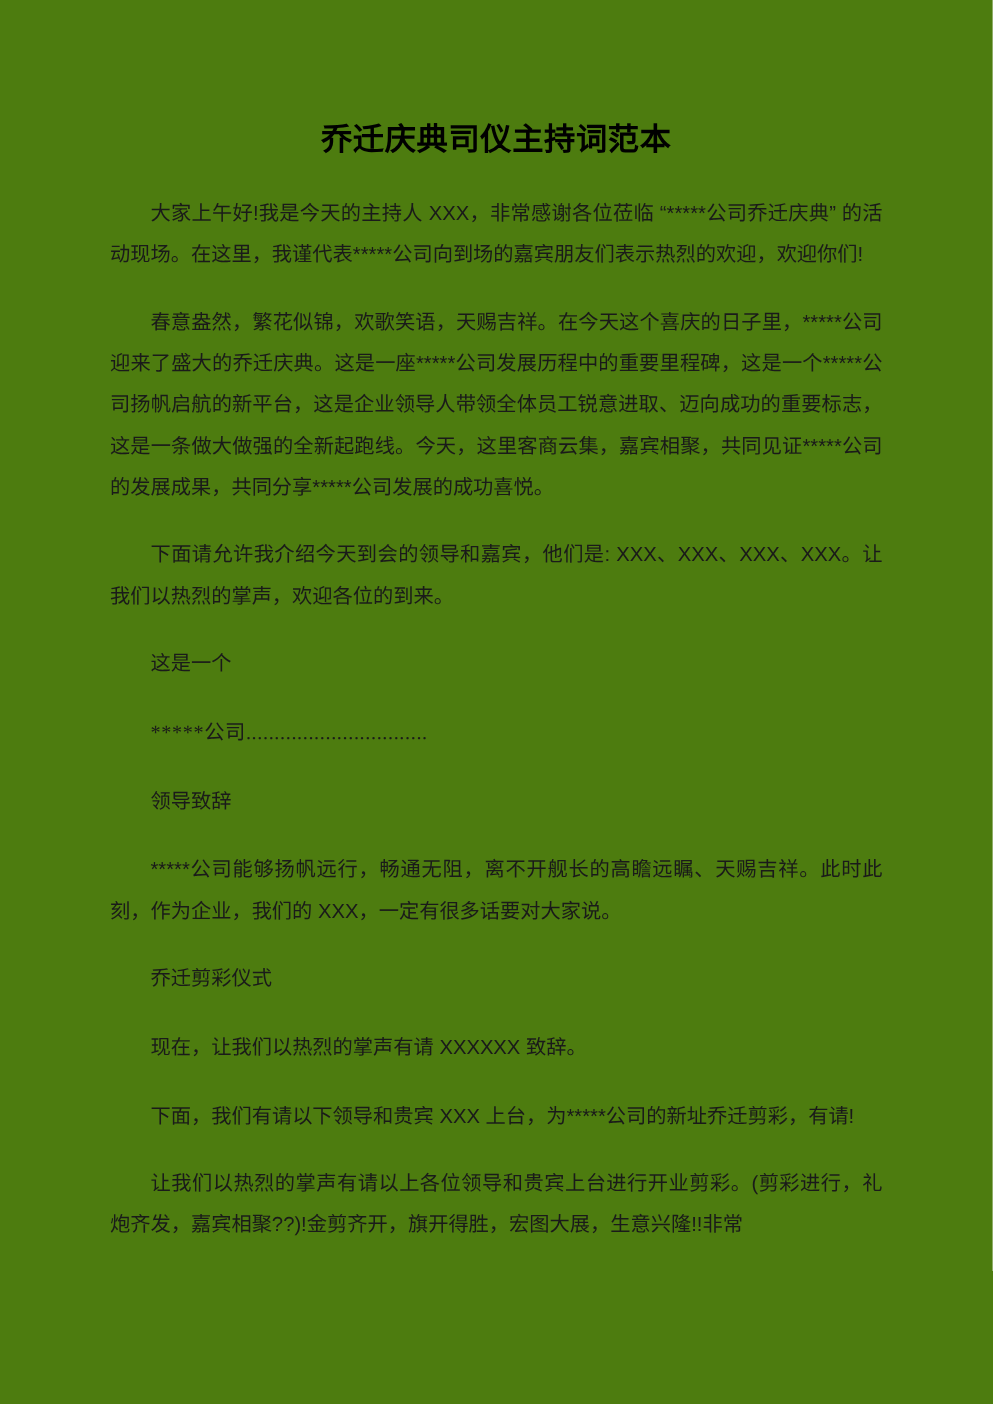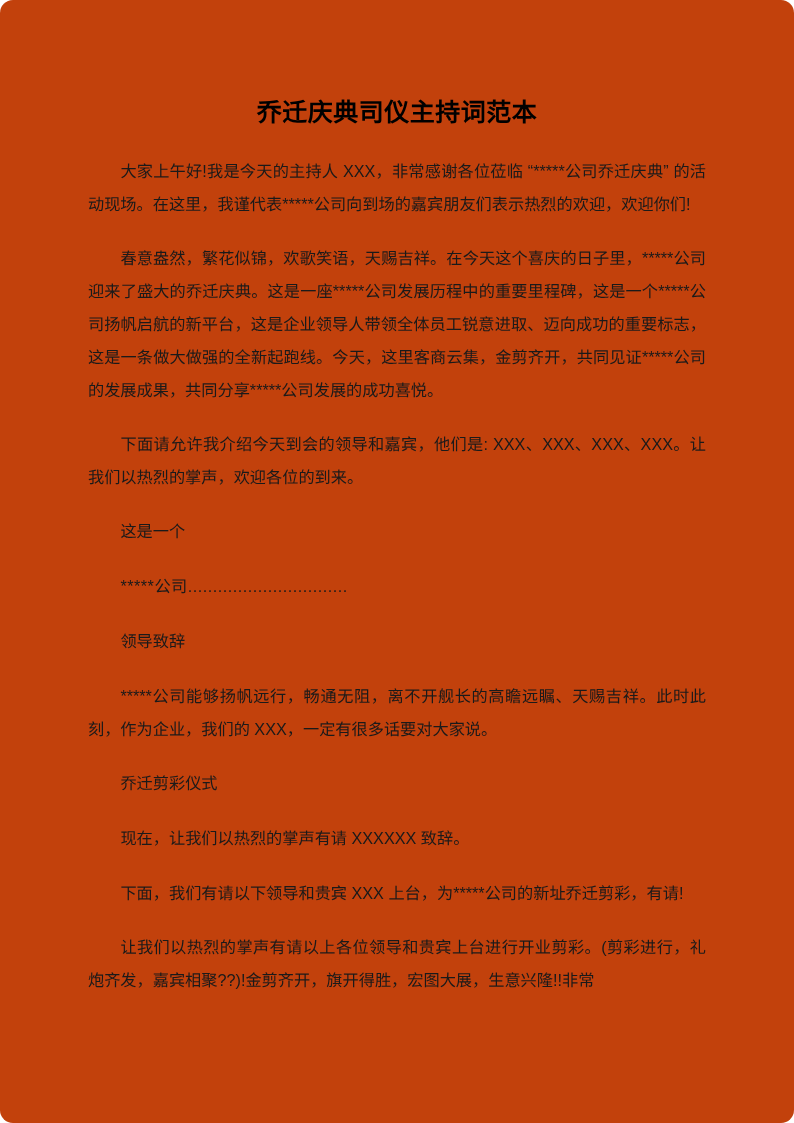--- a/index.html
+++ b/index.html
@@ -15,22 +15,21 @@
     color: #1a1a1a;
     overflow: hidden;
   }
 
   .page {
     position: relative;
     width: 794px;
     height: 1123px;
     box-sizing: border-box;
     padding: 0;
-    background: #c2410c;
-    border-radius: 13px;
+    background: #4d7c0f;
   }
 
   .doc-body {
     position: absolute;
     left: 88px;
     top: 96px;
     width: 618px;
   }
 
   .doc-title {
@@ -57,33 +56,34 @@
     text-indent: 2em;
   }
 
   .para.heading-line {
     text-indent: 2em;
     margin-bottom: 22px;
   }
 
   .dots {
     letter-spacing: 0.5px;
+    font-family: Liberation Serif, serif;
   }
 </style>
 </head>
 <body>
 
 <div class="page">
   <div class="doc-body">
 
     <h1 class="doc-title">乔迁庆典司仪主持词范本</h1>
 
     <p class="para indent">大家上午好!我是今天的主持人 XXX，非常感谢各位莅临 “*****公司乔迁庆典” 的活动现场。在这里，我谨代表*****公司向到场的嘉宾朋友们表示热烈的欢迎，欢迎你们!</p>
 
-    <p class="para indent">春意盎然，繁花似锦，欢歌笑语，天赐吉祥。在今天这个喜庆的日子里，*****公司迎来了盛大的乔迁庆典。这是一座*****公司发展历程中的重要里程碑，这是一个*****公司扬帆启航的新平台，这是企业领导人带领全体员工锐意进取、迈向成功的重要标志，这是一条做大做强的全新起跑线。今天，这里客商云集，金剪齐开，共同见证*****公司的发展成果，共同分享*****公司发展的成功喜悦。</p>
+    <p class="para indent">春意盎然，繁花似锦，欢歌笑语，天赐吉祥。在今天这个喜庆的日子里，*****公司迎来了盛大的乔迁庆典。这是一座*****公司发展历程中的重要里程碑，这是一个*****公司扬帆启航的新平台，这是企业领导人带领全体员工锐意进取、迈向成功的重要标志，这是一条做大做强的全新起跑线。今天，这里客商云集，嘉宾相聚，共同见证*****公司的发展成果，共同分享*****公司发展的成功喜悦。</p>
 
     <p class="para indent">下面请允许我介绍今天到会的领导和嘉宾，他们是: XXX、XXX、XXX、XXX。让我们以热烈的掌声，欢迎各位的到来。</p>
 
     <p class="para heading-line">这是一个</p>
 
     <p class="para heading-line dots">*****公司................................</p>
 
     <p class="para heading-line">领导致辞</p>
 
     <p class="para indent">*****公司能够扬帆远行，畅通无阻，离不开舰长的高瞻远瞩、天赐吉祥。此时此刻，作为企业，我们的 XXX，一定有很多话要对大家说。</p>

